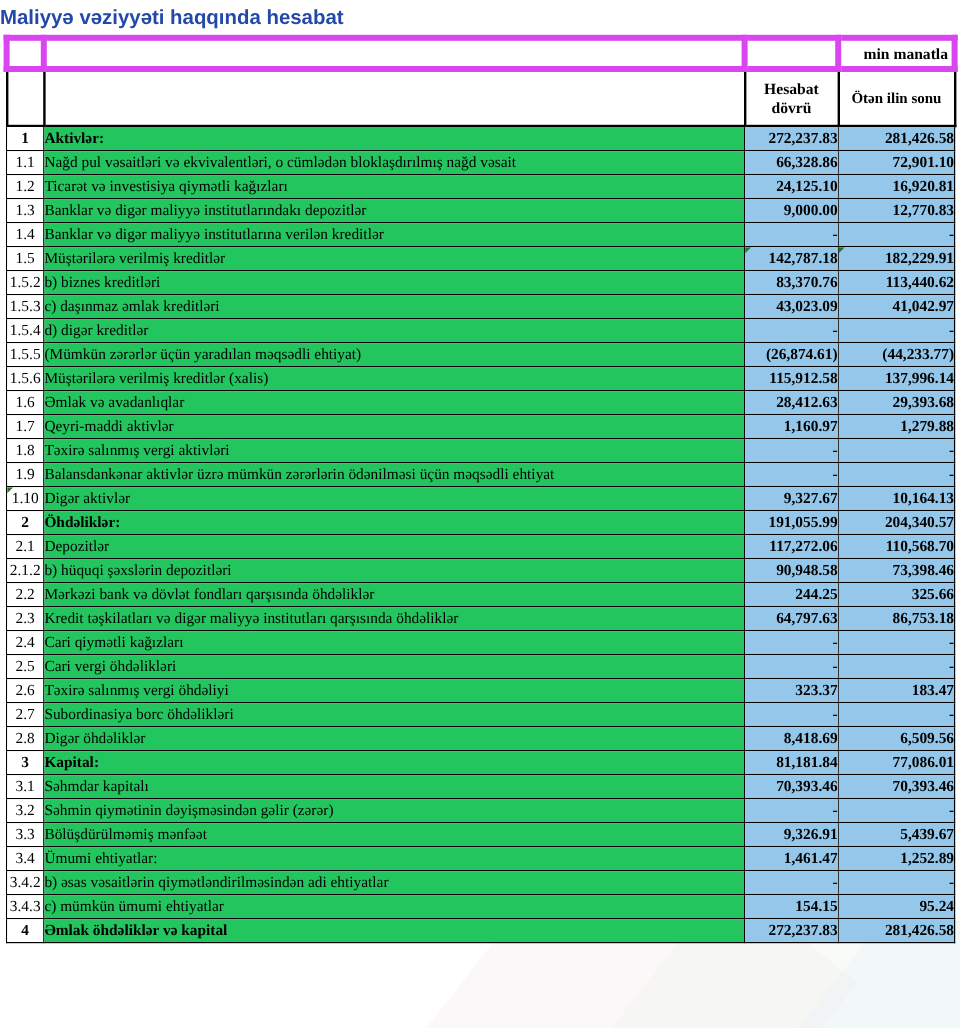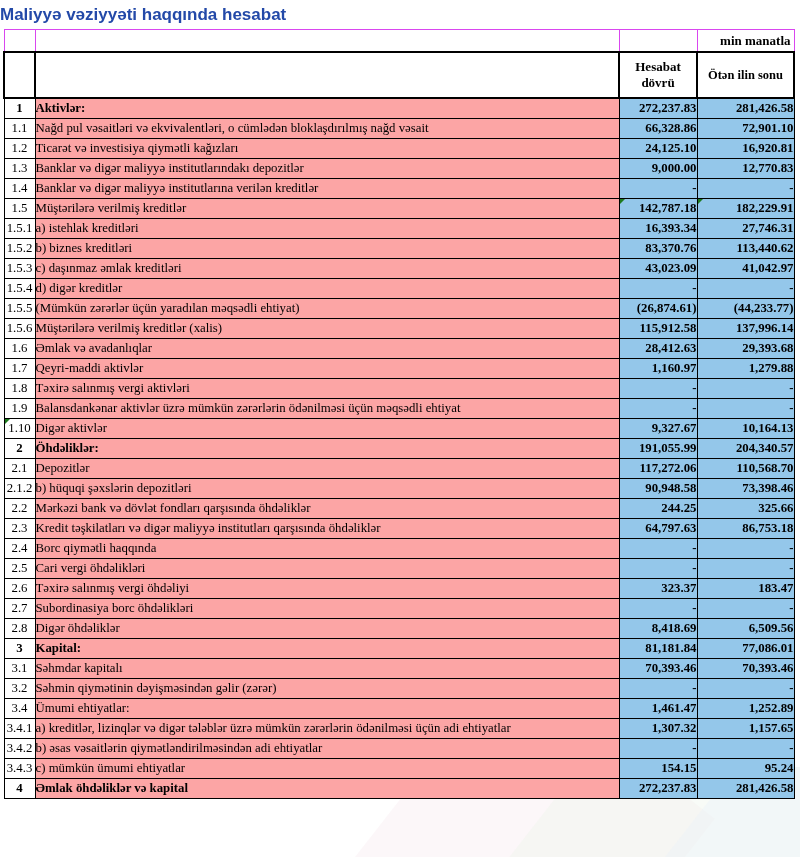--- a/index.html
+++ b/index.html
@@ -33,21 +33,21 @@
     position:relative;
     z-index:2;
   }
   col.c-no{width:31px;}
   col.c-desc{width:584px;}
   col.c-v1{width:78px;}
   col.c-v2{width:97px;}
 
   
   tr.unit-row td{
-    border:1px solid #d946ef;
+    border:5px solid #d946ef;
     height:21px;
     background:#fff;
     font-weight:bold;
     font-size:13px;
     text-align:right;
     padding:0 3px 0 0;
   }
 
   
   tr.head-row td{
@@ -74,21 +74,21 @@
   }
   td.c-num{
     text-align:center;
     font-size:12px;
     background:#fff;
   }
   td.c-label{
     text-align:left;
     padding-left:3px;
     white-space:nowrap;
-    background:#fca5a5;
+    background:#22c55e;
   }
   td.c-val{
     text-align:right;
     padding-right:5px;
     font-weight:bold;
     background:var(--cell-fill);
     border-left:1.5px solid var(--grid);
   }
   tr.section td.c-num, tr.section td.c-label{font-weight:bold;}
   tr.data-row:last-child td{border-bottom:1.5px solid var(--grid);}
@@ -178,26 +178,20 @@
         <td class="c-val">-</td>
         <td class="c-val">-</td>
       </tr>
       <tr class="data-row">
         <td class="c-num">1.5</td>
         <td class="c-label">Müştərilərə verilmiş kreditlər</td>
         <td class="c-val">142,787.18<span class="corner-mark"></span></td>
         <td class="c-val">182,229.91<span class="corner-mark"></span></td>
       </tr>
       <tr class="data-row">
-        <td class="c-num">1.5.1</td>
-        <td class="c-label">a) istehlak kreditləri</td>
-        <td class="c-val">16,393.34</td>
-        <td class="c-val">27,746.31</td>
-      </tr>
-      <tr class="data-row">
         <td class="c-num">1.5.2</td>
         <td class="c-label">b) biznes kreditləri</td>
         <td class="c-val">83,370.76</td>
         <td class="c-val">113,440.62</td>
       </tr>
       <tr class="data-row">
         <td class="c-num">1.5.3</td>
         <td class="c-label">c) daşınmaz əmlak kreditləri</td>
         <td class="c-val">43,023.09</td>
         <td class="c-val">41,042.97</td>
@@ -275,21 +269,21 @@
         <td class="c-val">325.66</td>
       </tr>
       <tr class="data-row">
         <td class="c-num">2.3</td>
         <td class="c-label">Kredit təşkilatları və digər maliyyə institutları qarşısında öhdəliklər</td>
         <td class="c-val">64,797.63</td>
         <td class="c-val">86,753.18</td>
       </tr>
       <tr class="data-row">
         <td class="c-num">2.4</td>
-        <td class="c-label">Borc qiymətli haqqında</td>
+        <td class="c-label">Cari qiymətli kağızları</td>
         <td class="c-val">-</td>
         <td class="c-val">-</td>
       </tr>
       <tr class="data-row">
         <td class="c-num">2.5</td>
         <td class="c-label">Cari vergi öhdəlikləri</td>
         <td class="c-val">-</td>
         <td class="c-val">-</td>
       </tr>
       <tr class="data-row">
@@ -322,30 +316,30 @@
         <td class="c-val">70,393.46</td>
         <td class="c-val">70,393.46</td>
       </tr>
       <tr class="data-row">
         <td class="c-num">3.2</td>
         <td class="c-label">Səhmin qiymətinin dəyişməsindən gəlir (zərər)</td>
         <td class="c-val">-</td>
         <td class="c-val">-</td>
       </tr>
       <tr class="data-row">
+        <td class="c-num">3.3</td>
+        <td class="c-label">Bölüşdürülməmiş mənfəət</td>
+        <td class="c-val">9,326.91</td>
+        <td class="c-val">5,439.67</td>
+      </tr>
+      <tr class="data-row">
         <td class="c-num">3.4</td>
         <td class="c-label">Ümumi ehtiyatlar:</td>
         <td class="c-val">1,461.47</td>
         <td class="c-val">1,252.89</td>
-      </tr>
-      <tr class="data-row">
-        <td class="c-num">3.4.1</td>
-        <td class="c-label">a) kreditlər, lizinqlər və digər tələblər üzrə mümkün zərərlərin ödənilməsi üçün adi ehtiyatlar</td>
-        <td class="c-val">1,307.32</td>
-        <td class="c-val">1,157.65</td>
       </tr>
       <tr class="data-row">
         <td class="c-num">3.4.2</td>
         <td class="c-label">b) əsas vəsaitlərin qiymətləndirilməsindən adi ehtiyatlar</td>
         <td class="c-val">-</td>
         <td class="c-val">-</td>
       </tr>
       <tr class="data-row">
         <td class="c-num">3.4.3</td>
         <td class="c-label">c) mümkün ümumi ehtiyatlar</td>

